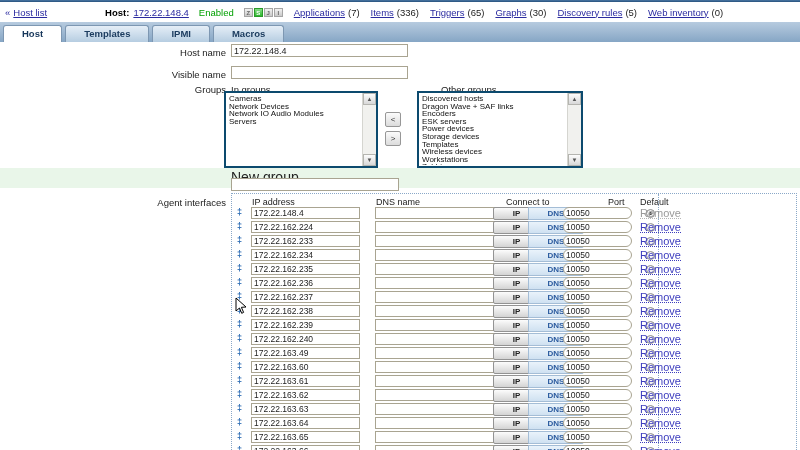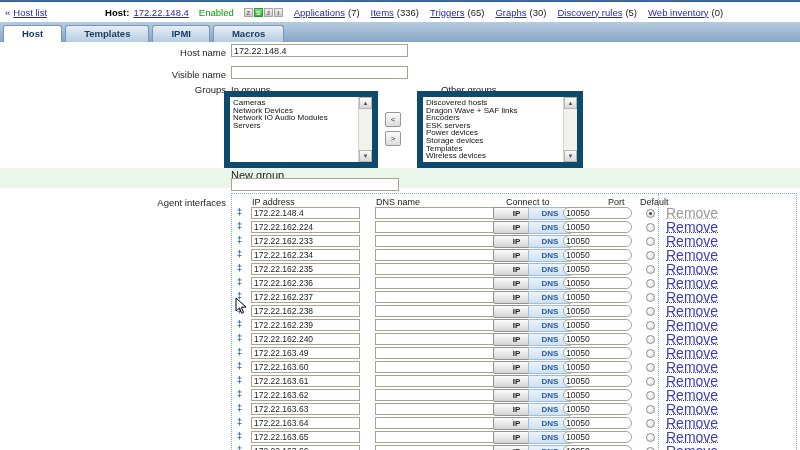--- a/index.html
+++ b/index.html
@@ -30,21 +30,21 @@
     background:linear-gradient(#b7cbdf,#86a6c5); padding:3px 0 0 3px; display:flex; gap:3px; }
   .tab { position:relative; height:17px; padding:0 18px; line-height:16px; font-weight:bold;
     color:#1d3d60; font-size:9.5px; background:linear-gradient(#e5eef7,#b6cde1);
     border:1px solid #7d97b2; border-bottom:none; border-radius:3px 3px 0 0; cursor:pointer; }
   .tab.active { background:#fff; color:#16365a; }
   
   .flabel { position:absolute; left:0; width:226px; text-align:right; color:#222; font-size:9.5px; }
   .tinput { position:absolute; height:13px; border:1px solid #a9a491; background:#fff;
     font-family:"Liberation Sans", sans-serif; font-size:9px; padding:0 2px; color:#222; }
   .subhead { position:absolute; color:#222; font-size:9.5px; }
-  .listbox { position:absolute; border:6px solid #0c4a6e; background:#fff; overflow:hidden; }
+  .listbox { position:absolute; border:2px solid #0c4a6e; background:#fff; overflow:hidden; }
   .opts { position:absolute; left:1px; top:2px; right:15px; bottom:1px; overflow:hidden; }
   .opt { font-size:8px; line-height:7.6px; white-space:nowrap; padding-left:2px; color:#111; cursor:default; }
   .scrollbar { position:absolute; top:0; right:0; bottom:0; width:14px;
     background:#f1f1ee; border-left:1px solid #d5d5d0; }
   .sb-btn { position:absolute; left:0; width:13px; height:12px;
     background:linear-gradient(#fdfdfd,#d8d8d8); border:1px solid #b5b5b0;
     font-size:6px; color:#555; text-align:center; line-height:10px; cursor:pointer; }
   .sb-btn.up { top:0; } .sb-btn.down { bottom:0; }
   .movebtn { position:absolute; left:385px; width:16px; height:15px;
     background:linear-gradient(#fbfbfb,#dcdcdc); border:1px solid #979797; border-radius:2px;
@@ -60,28 +60,28 @@
   .drag { position:absolute; left:5px; top:1px; color:#2e6db4; font-size:9px; font-weight:bold; cursor:move; line-height:11px; }
   .cell-input { position:absolute; top:1px; height:12px; border:1px solid #a9a491;
     font-family:"Liberation Sans", sans-serif; font-size:8.5px; padding:0 2px; color:#222; background:#fff; }
   .ip-in { left:19px; width:109px; }
   .dns-in { left:143px; width:120px; }
   .port-in { left:331px; width:69px;border-radius:6px; }
   .btn-ip, .btn-dns { position:absolute; top:1px; height:13px; font-size:8px; font-weight:bold;
     text-align:center; line-height:11px; cursor:pointer; }
   .btn-ip { left:261px; width:47px; background:linear-gradient(#fcfcfc,#d4d4d4);
     border:1px solid #939393; border-radius:2px 0 0 2px; color:#222; }
-  .btn-dns { left:296px; width:44px; background:linear-gradient(#eaf3fb,#cfe1f1);
+  .btn-dns { left:296px; width:56px; background:linear-gradient(#eaf3fb,#cfe1f1);
     border:1px solid #a4bdd6; border-radius:0 2px 2px 0; color:#2a5a9e; }
   .radio { position:absolute; left:414px; top:3px; width:9px; height:9px; border:1px solid #8a8a8a;
     border-radius:50%; background:radial-gradient(circle at 35% 35%, #fff, #dcdcdc); cursor:pointer; }
   .radio.checked::after { content:""; position:absolute; left:2px; top:2px; width:3px; height:3px;
     border-radius:50%; background:#404040; }
-  .remove { position:absolute; left:434px; top:2px; color:#3c3cbe;
-    border-bottom:1px dotted #3c3cbe; font-size:14px; line-height:10px; cursor:pointer; }
+  .remove { position:absolute; left:408px; top:2px; color:#3c3cbe;
+    border-bottom:1px dotted #3c3cbe; font-size:11px; line-height:10px; cursor:pointer; }
   .remove.disabled { color:#9a9a9a; border-bottom-color:#b5b5b5; cursor:default; }
   
   .cursor { position:absolute; left:235px; top:297px; z-index:9; }
 </style>
 </head>
 <body>
 
 <div class="screen">
 
   <div class="topline"></div>
@@ -152,21 +152,21 @@
         <div class="opt">Workstations</div>
         <div class="opt">Zabbix servers</div>
     </div>
     <div class="scrollbar">
       <div class="sb-btn up">▲</div>
       <div class="sb-btn down">▼</div>
     </div>
   </div>
 
   <div class="band"></div>
-  <div class="subhead" style="left:231px; top:169px; font-size:11px;">New group</div>
+  <div class="subhead" style="left:231px; top:169px; font-size:14px;">New group</div>
   <input class="tinput" style="left: 231px; top: 178px; width: 168px;" value="">
 
   <div class="flabel" style="top:197px;">Agent interfaces</div>
 
   <div class="iface-region">
     <div class="iface-head" style="left:20px;">IP address</div>
     <div class="iface-head" style="left:144px;">DNS name</div>
     <div class="iface-head" style="left:274px;text-align:center;">Connect to</div>
     <div class="iface-head" style="left:332px;padding-left:44px;">Port</div>
     <div class="iface-head" style="left:408px;">Default</div>

